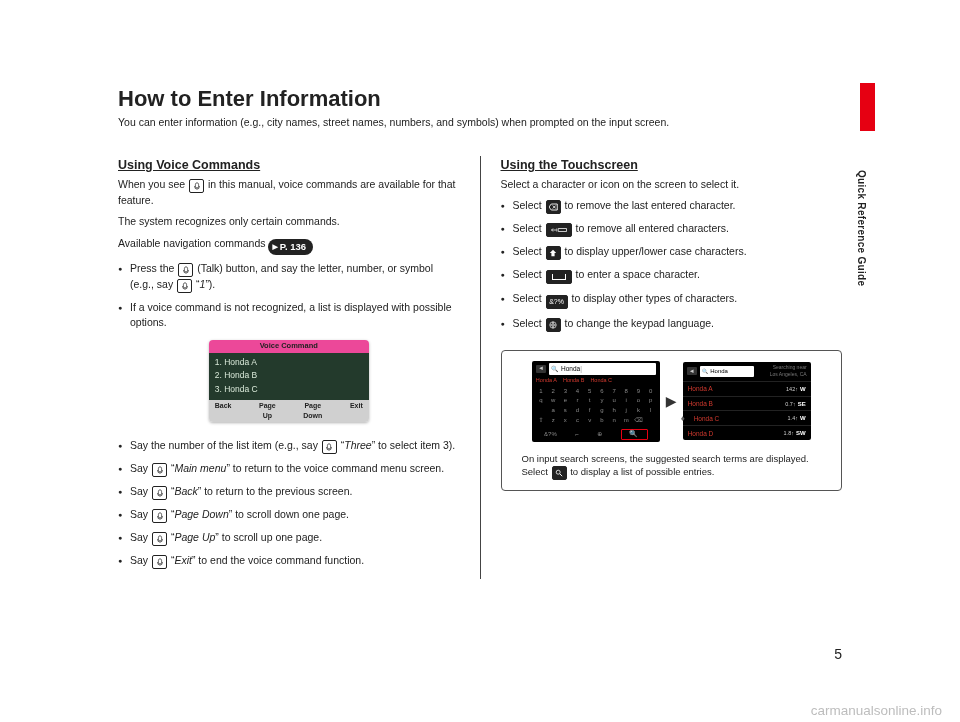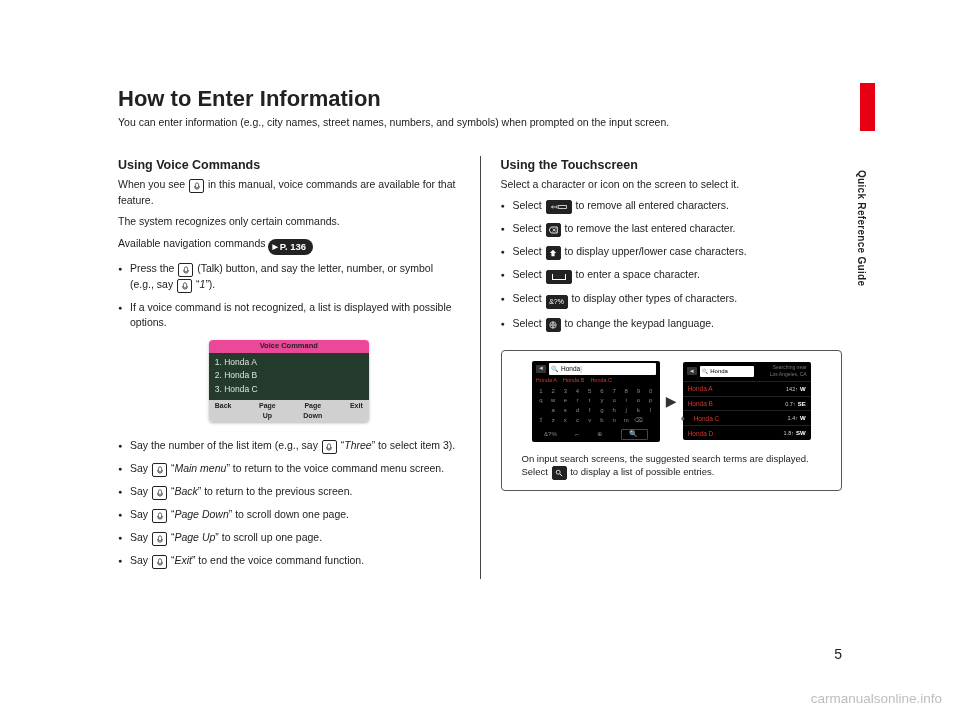--- a/index.html
+++ b/index.html
@@ -60,20 +60,21 @@
   }
   .divider {
     width: 1px;
     background: #444;
     align-self: stretch;
   }
   h2 {
     font-size: 12.5px;
     font-weight: 700;
     margin: 0 0 3px 0;
+    text-decoration: underline;
   }
   p { margin: 0 0 6px 0; }
   ul.bullets {
     list-style: none;
     padding: 0;
     margin: 0 0 10px 0;
   }
   ul.bullets > li {
     position: relative;
     padding-left: 12px;
@@ -292,21 +293,21 @@
   .page-num {
     position: absolute;
     right: 118px;
     bottom: 60px;
     font-size: 14px;
     font-weight: 400;
   }
   .watermark {
     position: absolute;
     right: 18px;
-    bottom: 16px;
+    bottom: 4px;
     font-size: 13.5px;
     color: #bdbdbd;
     font-family: Arial, sans-serif;
   }
 </style>
 </head>
 <body>
 
 <div class="page">
   <div class="red-tab"></div>
@@ -396,30 +397,30 @@
               </span><span> “</span><span class="italic">Exit</span><span>” to end the voice command function.</span></li>
         </ul>
       </div>
 
       <div class="divider"></div>
 
       <div class="col">
         <h2>Using the Touchscreen</h2>
         <p>Select a character or icon on the screen to select it.</p>
         <ul class="bullets">
+          <li><span>Select </span><span class="icon-inline icon-dark">
+                <svg width="9" height="8" viewBox="0 0 12 10">
+                  <path d="M3 1 L11 1 L11 9 L3 9 L0 5 Z M5 3 L9 7 M9 3 L5 7" fill="none" stroke="#fff" stroke-width="1.2"></path>
+                </svg>
+              </span><span> to remove the last entered character.</span></li>
           <li><span>Select </span><span class="icon-inline icon-dark icon-wide">
                 <svg width="18" height="8" viewBox="0 0 24 10">
                   <path d="M2 5 L8 5 M4 3 L2 5 L4 7 M9 3 L9 7 M11 3 L11 7 L22 7 L22 3 Z" fill="none" stroke="#fff" stroke-width="1"></path>
                 </svg>
               </span><span> to remove all entered characters.</span></li>
-          <li><span>Select </span><span class="icon-inline icon-dark">
-                <svg width="9" height="8" viewBox="0 0 12 10">
-                  <path d="M3 1 L11 1 L11 9 L3 9 L0 5 Z M5 3 L9 7 M9 3 L5 7" fill="none" stroke="#fff" stroke-width="1.2"></path>
-                </svg>
-              </span><span> to remove the last entered character.</span></li>
           <li><span>Select </span><span class="icon-inline icon-dark">
                 <svg width="8" height="8" viewBox="0 0 10 10">
                   <path d="M5 1 L9 5 L7 5 L7 9 L3 9 L3 5 L1 5 Z" fill="#fff"></path>
                 </svg>
               </span><span> to display upper/lower case characters.</span></li>
           <li><span>Select </span><span class="icon-inline icon-dark icon-wide">
                 <span class="icon-space-sym"></span>
               </span><span> to enter a space character.</span></li>
           <li><span>Select </span><span class="icon-inline icon-dark" style="width:20px;font-size:7px">&amp;?%</span><span> to display other types of characters.</span></li>
           <li><span>Select </span><span class="icon-inline icon-dark">

